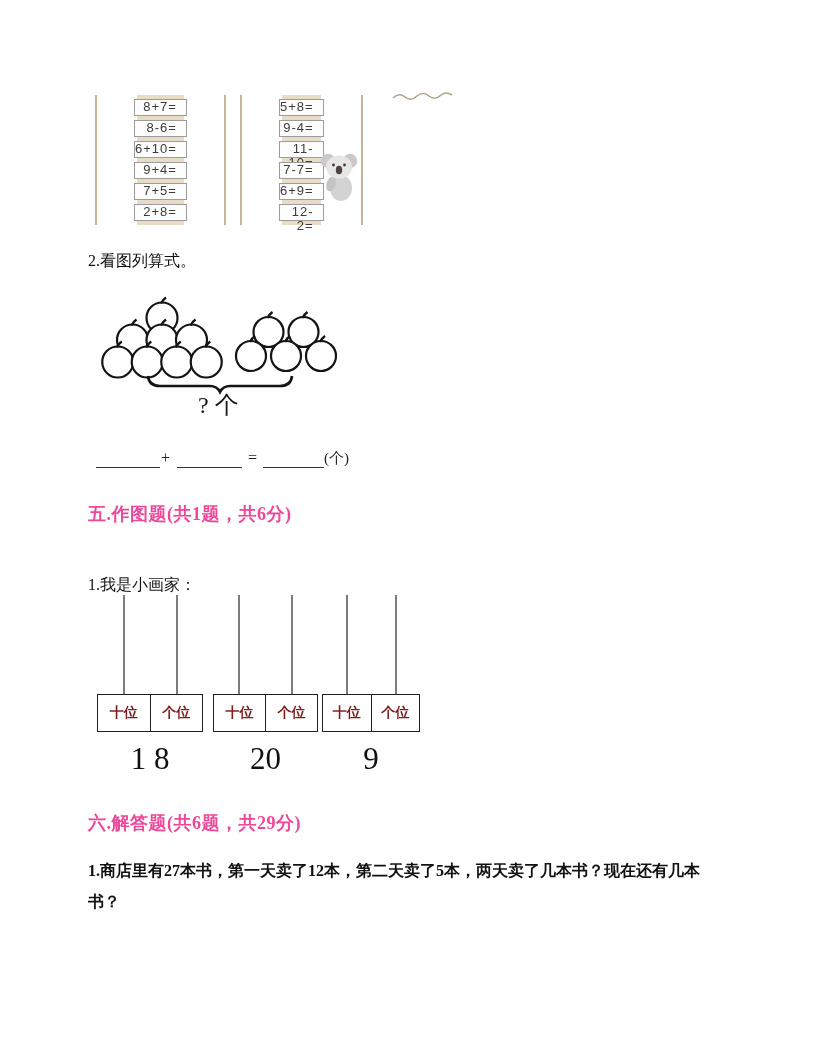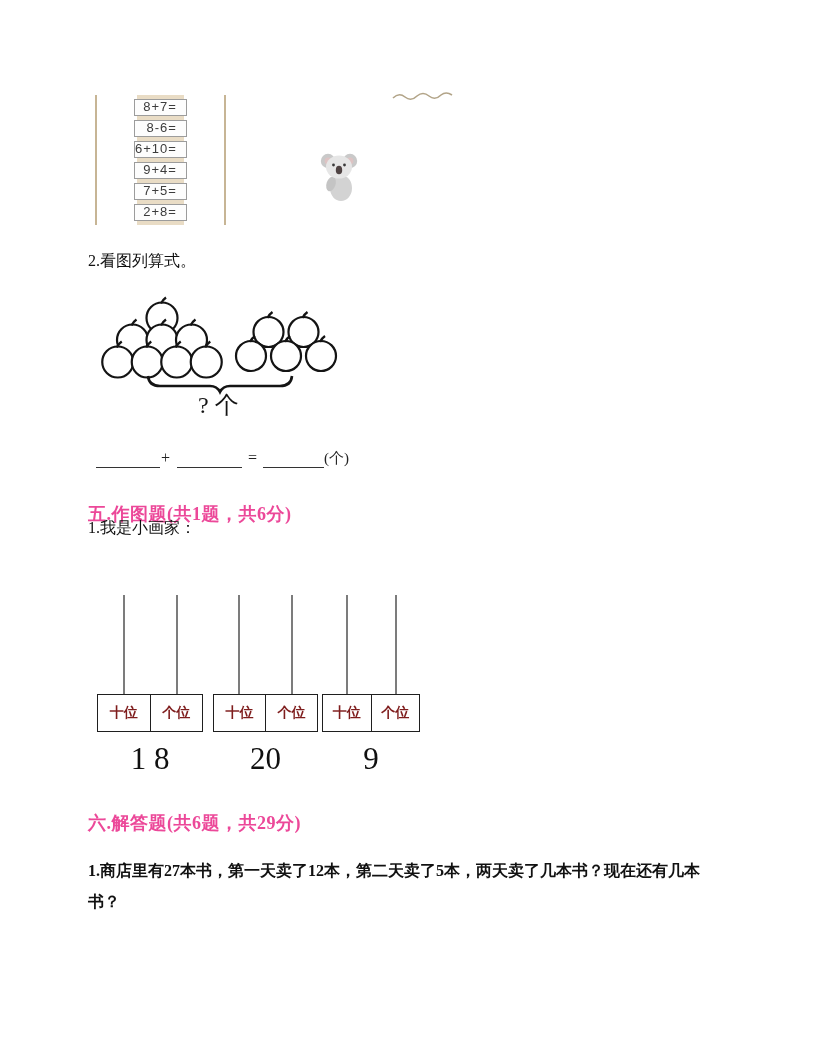--- a/index.html
+++ b/index.html
@@ -43,21 +43,21 @@
   .blank.b1 { width:64px; }
   .blank.b2 { width:65px; margin:0 5px 0 6px; }
   .blank.b3 { width:61px; margin-left:5px; }
   .eq-sym { line-height:20px; padding:0 1px; }
   .eq-unit { line-height:20px; font-size:15px; }
 
   
   .sec-heading { position:absolute; left:88px; font-size:18px; font-weight:bold; color:#ec4899; letter-spacing:0.5px; }
   .sec5 { top:502px; }
   .q-label { position:absolute; left:88px; font-size:16px; color:#111; }
-  .q5-1 { top:518px;text-align:right; }
+  .q5-1 { top:575px;text-align:right; }
 
   .abacus-row { position:absolute; left:97px; top:595px; display:flex; }
   .abacus { position:relative; width:106px; height:182px; flex-shrink:0; }
   .abacus:nth-child(2) { margin-left:10px; width:105px; }
   .abacus:nth-child(3) { margin-left:4px; width:98px; }
   .rod { position:absolute; top:0; width:2px; height:100px; background:#7c7c7c; }
   .rod-l { left:calc(25% - 1px); }
   .rod-r { left:calc(75% - 1px); }
   .pv-box {
     position:absolute; top:99px; left:0; right:0; height:38px;
@@ -89,20 +89,32 @@
   <div class="ladders">
     <div class="ladder">
       <div class="rail"></div>
       <div class="rungs">
           <div class="prob">8+7=</div>
           <div class="prob">8-6=</div>
           <div class="prob">6+10=</div>
           <div class="prob">9+4=</div>
           <div class="prob">7+5=</div>
           <div class="prob">2+8=</div>
+        </div>
+      <div class="rail"></div>
+    </div>
+    <div class="ladder">
+      <div class="rail"></div>
+      <div class="rungs">
+          <div class="prob">5+8=</div>
+          <div class="prob">9-4=</div>
+          <div class="prob">11-10=</div>
+          <div class="prob">7-7=</div>
+          <div class="prob">6+9=</div>
+          <div class="prob">12-2=</div>
         </div>
       <div class="rail"></div>
     </div>
 
     <svg class="vine" viewBox="0 0 64 10">
       <path d="M2 6 q6 -6 12 -1 q6 5 12 -1 q6 -5 12 0 q6 5 12 -1 q5 -4 11 0" fill="none" stroke="#b2a488" stroke-width="1.6"></path>
     </svg>
 
     <svg class="koala" viewBox="0 0 40 52">
       <circle cx="9" cy="11" r="7.2" fill="#c9c9c9"></circle>

